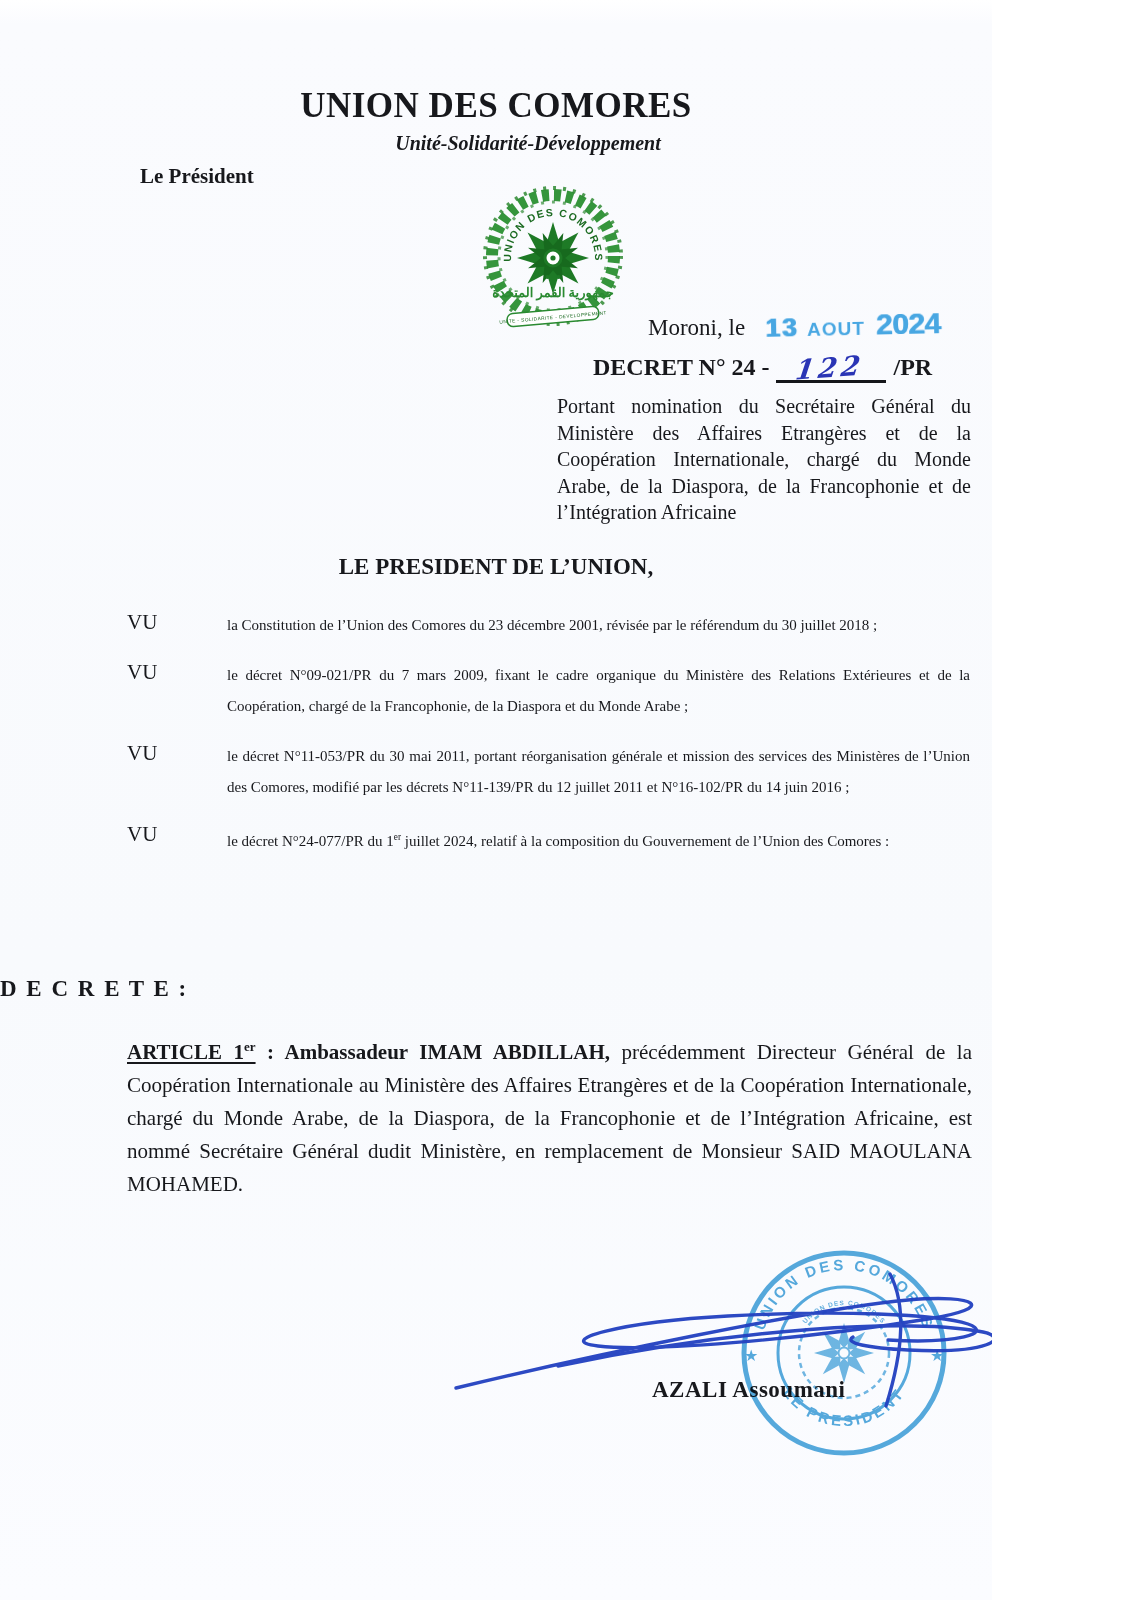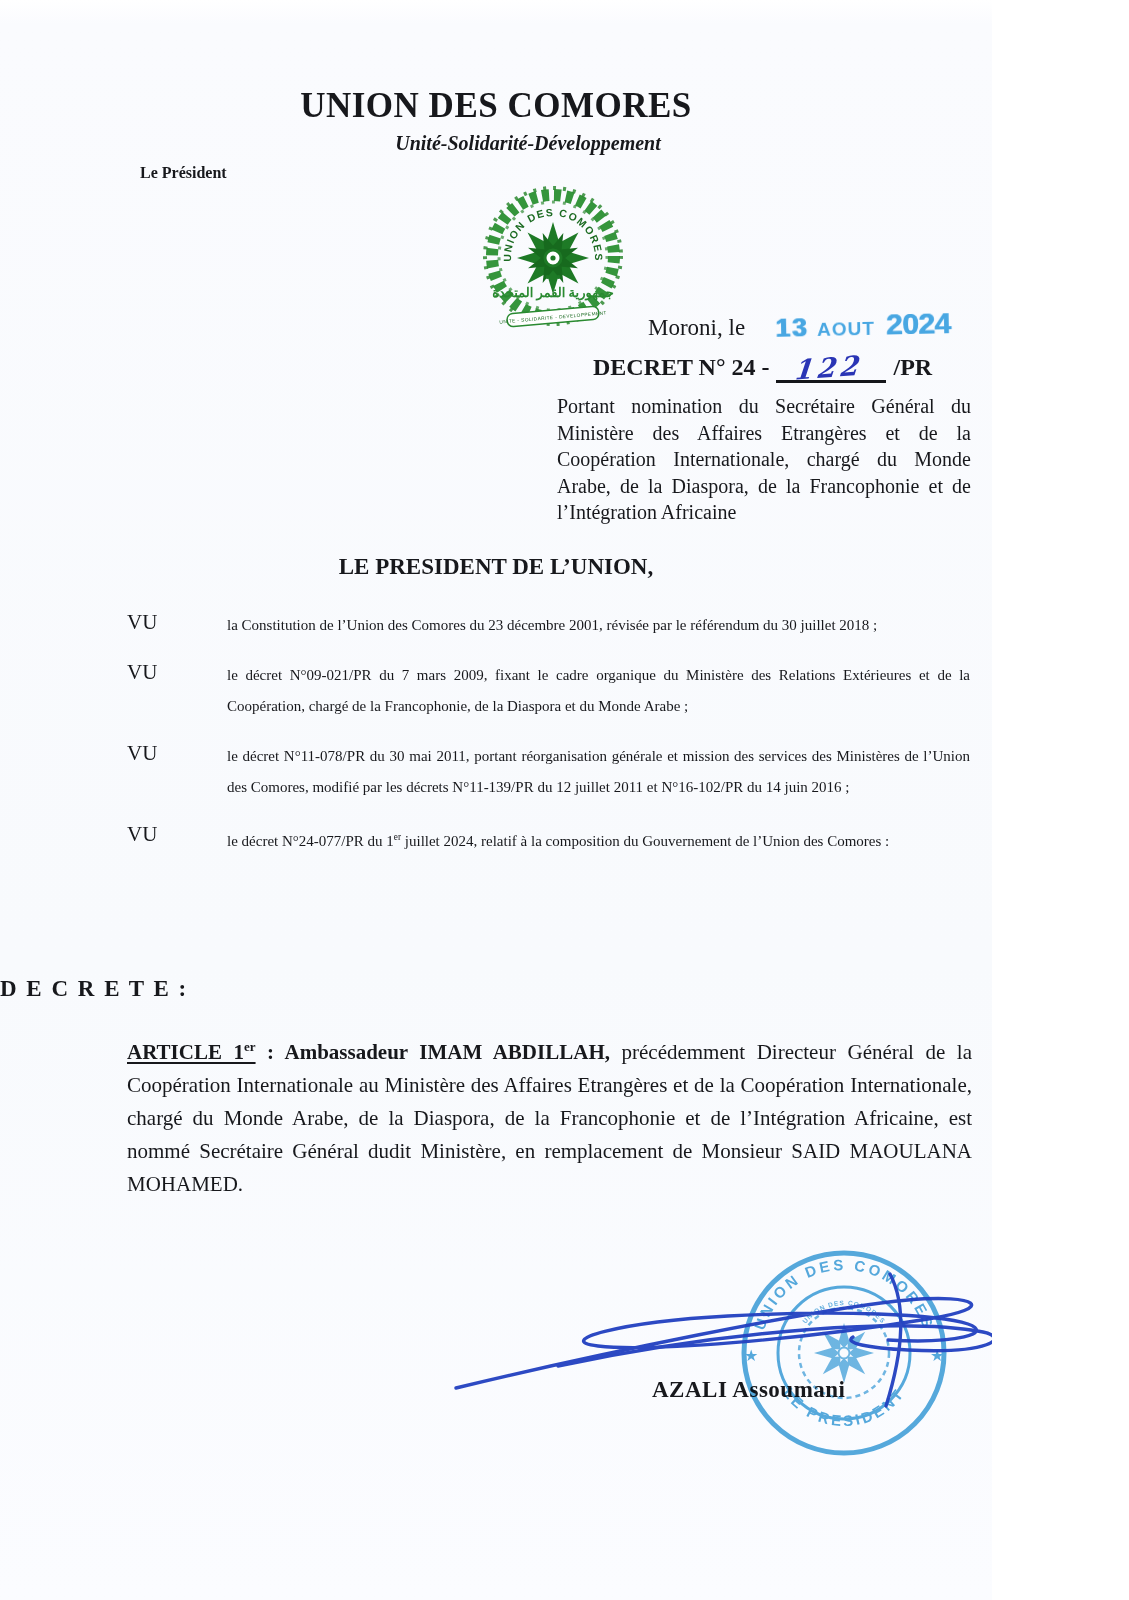--- a/index.html
+++ b/index.html
@@ -15,26 +15,26 @@
     position:absolute;top:86px;left:0;width:100%;
     margin:0;text-align:center;
     font-size:35px;font-weight:bold;letter-spacing:.5px;
   }
   .doc-motto{
     position:absolute;top:132px;left:0;width:100%;
     text-align:center;font-size:20px;font-weight:bold;font-style:italic;margin-left:32px;
   }
   .president-label{
     position:absolute;top:164px;left:140px;
-    font-size:16px;font-weight:bold;
+    font-size:21px;font-weight:bold;
   }
   .emblem{position:absolute;top:176px;left:466px;width:177px;height:166px;}
   .dateline{
     position:absolute;top:308px;left:648px;
-    display:flex;align-items:baseline;gap:10px;
+    display:flex;align-items:baseline;
   }
   .dateline .place{font-size:23px;}
   .date-stamp{
     display:inline-flex;align-items:baseline;margin-left:20px;
     color:#3aa0e0;font-family:"Liberation Sans",sans-serif;
     transform:rotate(-1.2deg);filter:blur(.2px);opacity:.92;
   }
   .ds-day{font-size:26px;font-weight:900;letter-spacing:2px;text-shadow:1.6px 0 currentColor;}
   .ds-month{font-size:19px;font-weight:700;margin-left:9px;letter-spacing:1px;}
   .ds-year{font-size:30px;font-weight:900;margin-left:11px;letter-spacing:-.5px;text-shadow:.8px 0 currentColor;}
@@ -166,21 +166,21 @@
     <div class="vu-row">
       <span class="vu-label">VU</span>
       <p class="vu-text">la Constitution de l’Union des Comores du 23 décembre 2001, révisée par le référendum du 30 juillet 2018 ;</p>
     </div>
     <div class="vu-row">
       <span class="vu-label">VU</span>
       <p class="vu-text">le décret N°09-021/PR du 7 mars 2009, fixant le cadre organique du Ministère des Relations Extérieures et de la Coopération, chargé de la Francophonie, de la Diaspora et du Monde Arabe ;</p>
     </div>
     <div class="vu-row">
       <span class="vu-label">VU</span>
-      <p class="vu-text">le décret N°11-078/PR du 30 mai 2011, portant réorganisation générale et mission des services des Ministères de l’Union des Comores, modifié par les décrets N°11-139/PR du 12 juillet 2011 et N°16-102/PR du 14 juin 2016 ;</p>
+      <p class="vu-text">le décret N°11-053/PR du 30 mai 2011, portant réorganisation générale et mission des services des Ministères de l’Union des Comores, modifié par les décrets N°11-139/PR du 12 juillet 2011 et N°16-102/PR du 14 juin 2016 ;</p>
     </div>
     <div class="vu-row">
       <span class="vu-label">VU</span>
       <p class="vu-text"><span>le décret N°24-077/PR du 1</span><sup>er</sup><span> juillet 2024, relatif à la composition du Gouvernement de l’Union des Comores :</span></p>
     </div>
   </div>
 
   <h2 class="decrete-heading">D E C R E T E :</h2>
 
   <div class="articles">

